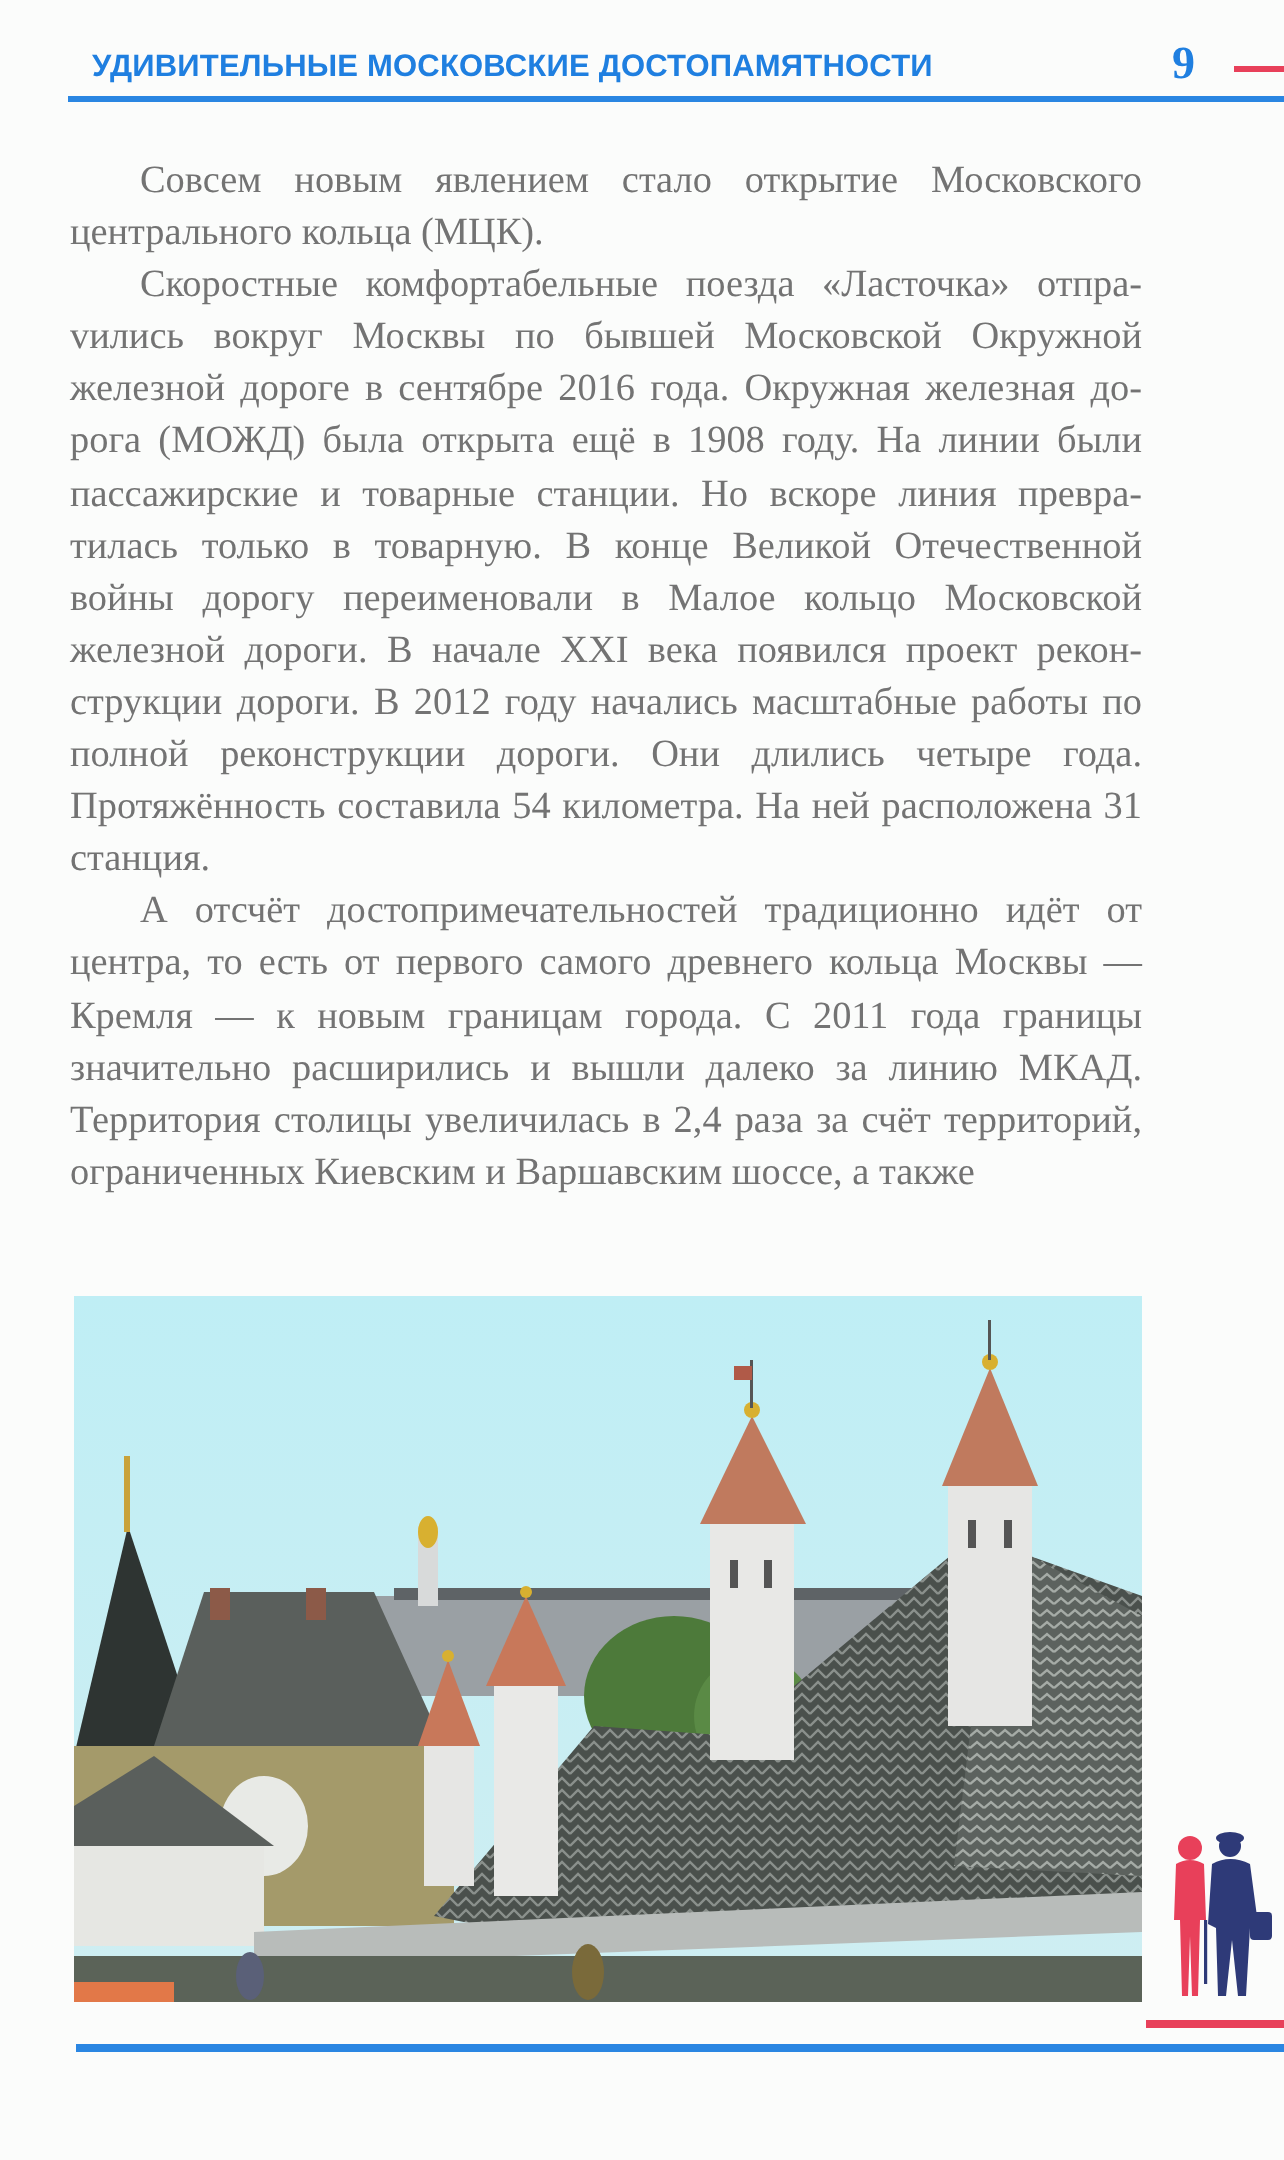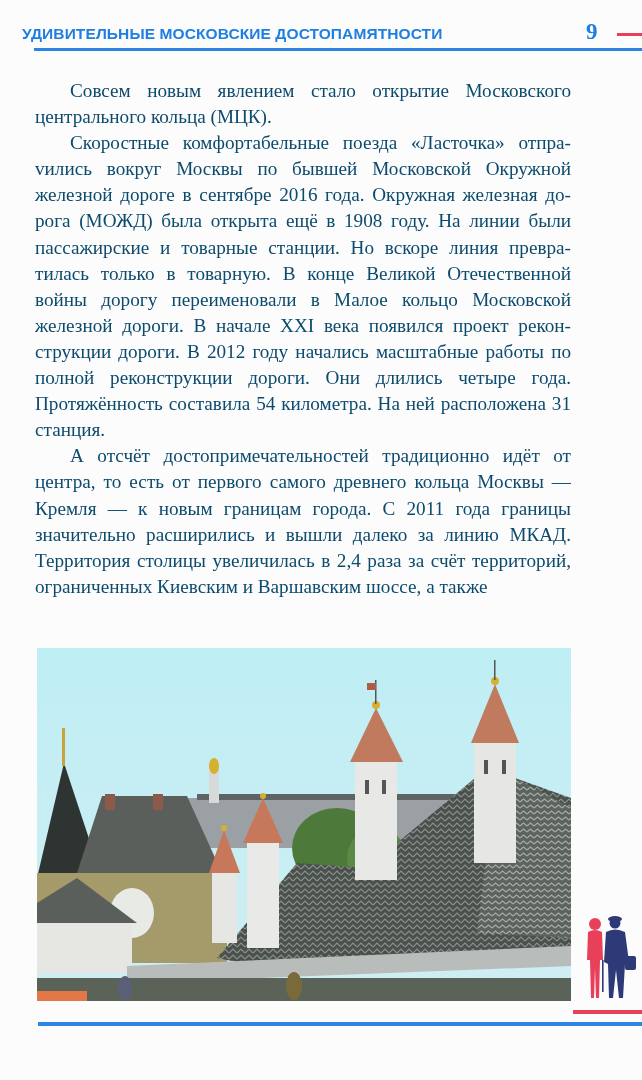--- a/index.html
+++ b/index.html
@@ -2,41 +2,41 @@
 <html><head>
 <meta charset="utf-8">
 <style>
   html, body { margin: 0; padding: 0; }
   body {
     width: 642px; height: 1080px; position: relative; overflow: hidden;
     background: #fbfcfb;
     font-family: "Liberation Serif", "DejaVu Serif", serif;
   }
   .header-title {
-    position: absolute; left: 22px; top: 25px;
+    position: absolute; left: 46px; top: 25px;
     font-family: "Liberation Sans", "DejaVu Sans", sans-serif;
     font-weight: bold; font-size: 15.5px; color: #1f7fe0;
     letter-spacing: 0.1px; white-space: nowrap; text-align: center;
   }
   .page-number {
     position: absolute; left: 586px; top: 19px;
     font-family: "Liberation Serif", serif; font-weight: bold;
     font-size: 23px; color: #1f7fe0;
   }
   .header-red-line {
     position: absolute; left: 617px; top: 33px; width: 25px; height: 3px;
     background: #e8405a;
   }
   .header-blue-line {
     position: absolute; left: 34px; top: 48px; width: 608px; height: 3px;
     background: #2a86e2;
   }
   .body-text {
     position: absolute; left: 35px; top: 78px; width: 536px;
-    font-size: 19.2px; line-height: 26.1px; color: #0c4a6e;
+    font-size: 19.2px; line-height: 26.1px; color: #737373;
     text-align: justify; hyphens: manual;
   }
   .body-text p { margin: 0; text-indent: 35px; }
   .photo {
     position: absolute; left: 37px; top: 648px; width: 534px; height: 353px;
     overflow: hidden; background: #c6eef4;
   }
   .photo svg { display: block; }
   .footer-red-line {
     position: absolute; left: 573px; top: 1010px; width: 69px; height: 4px;

